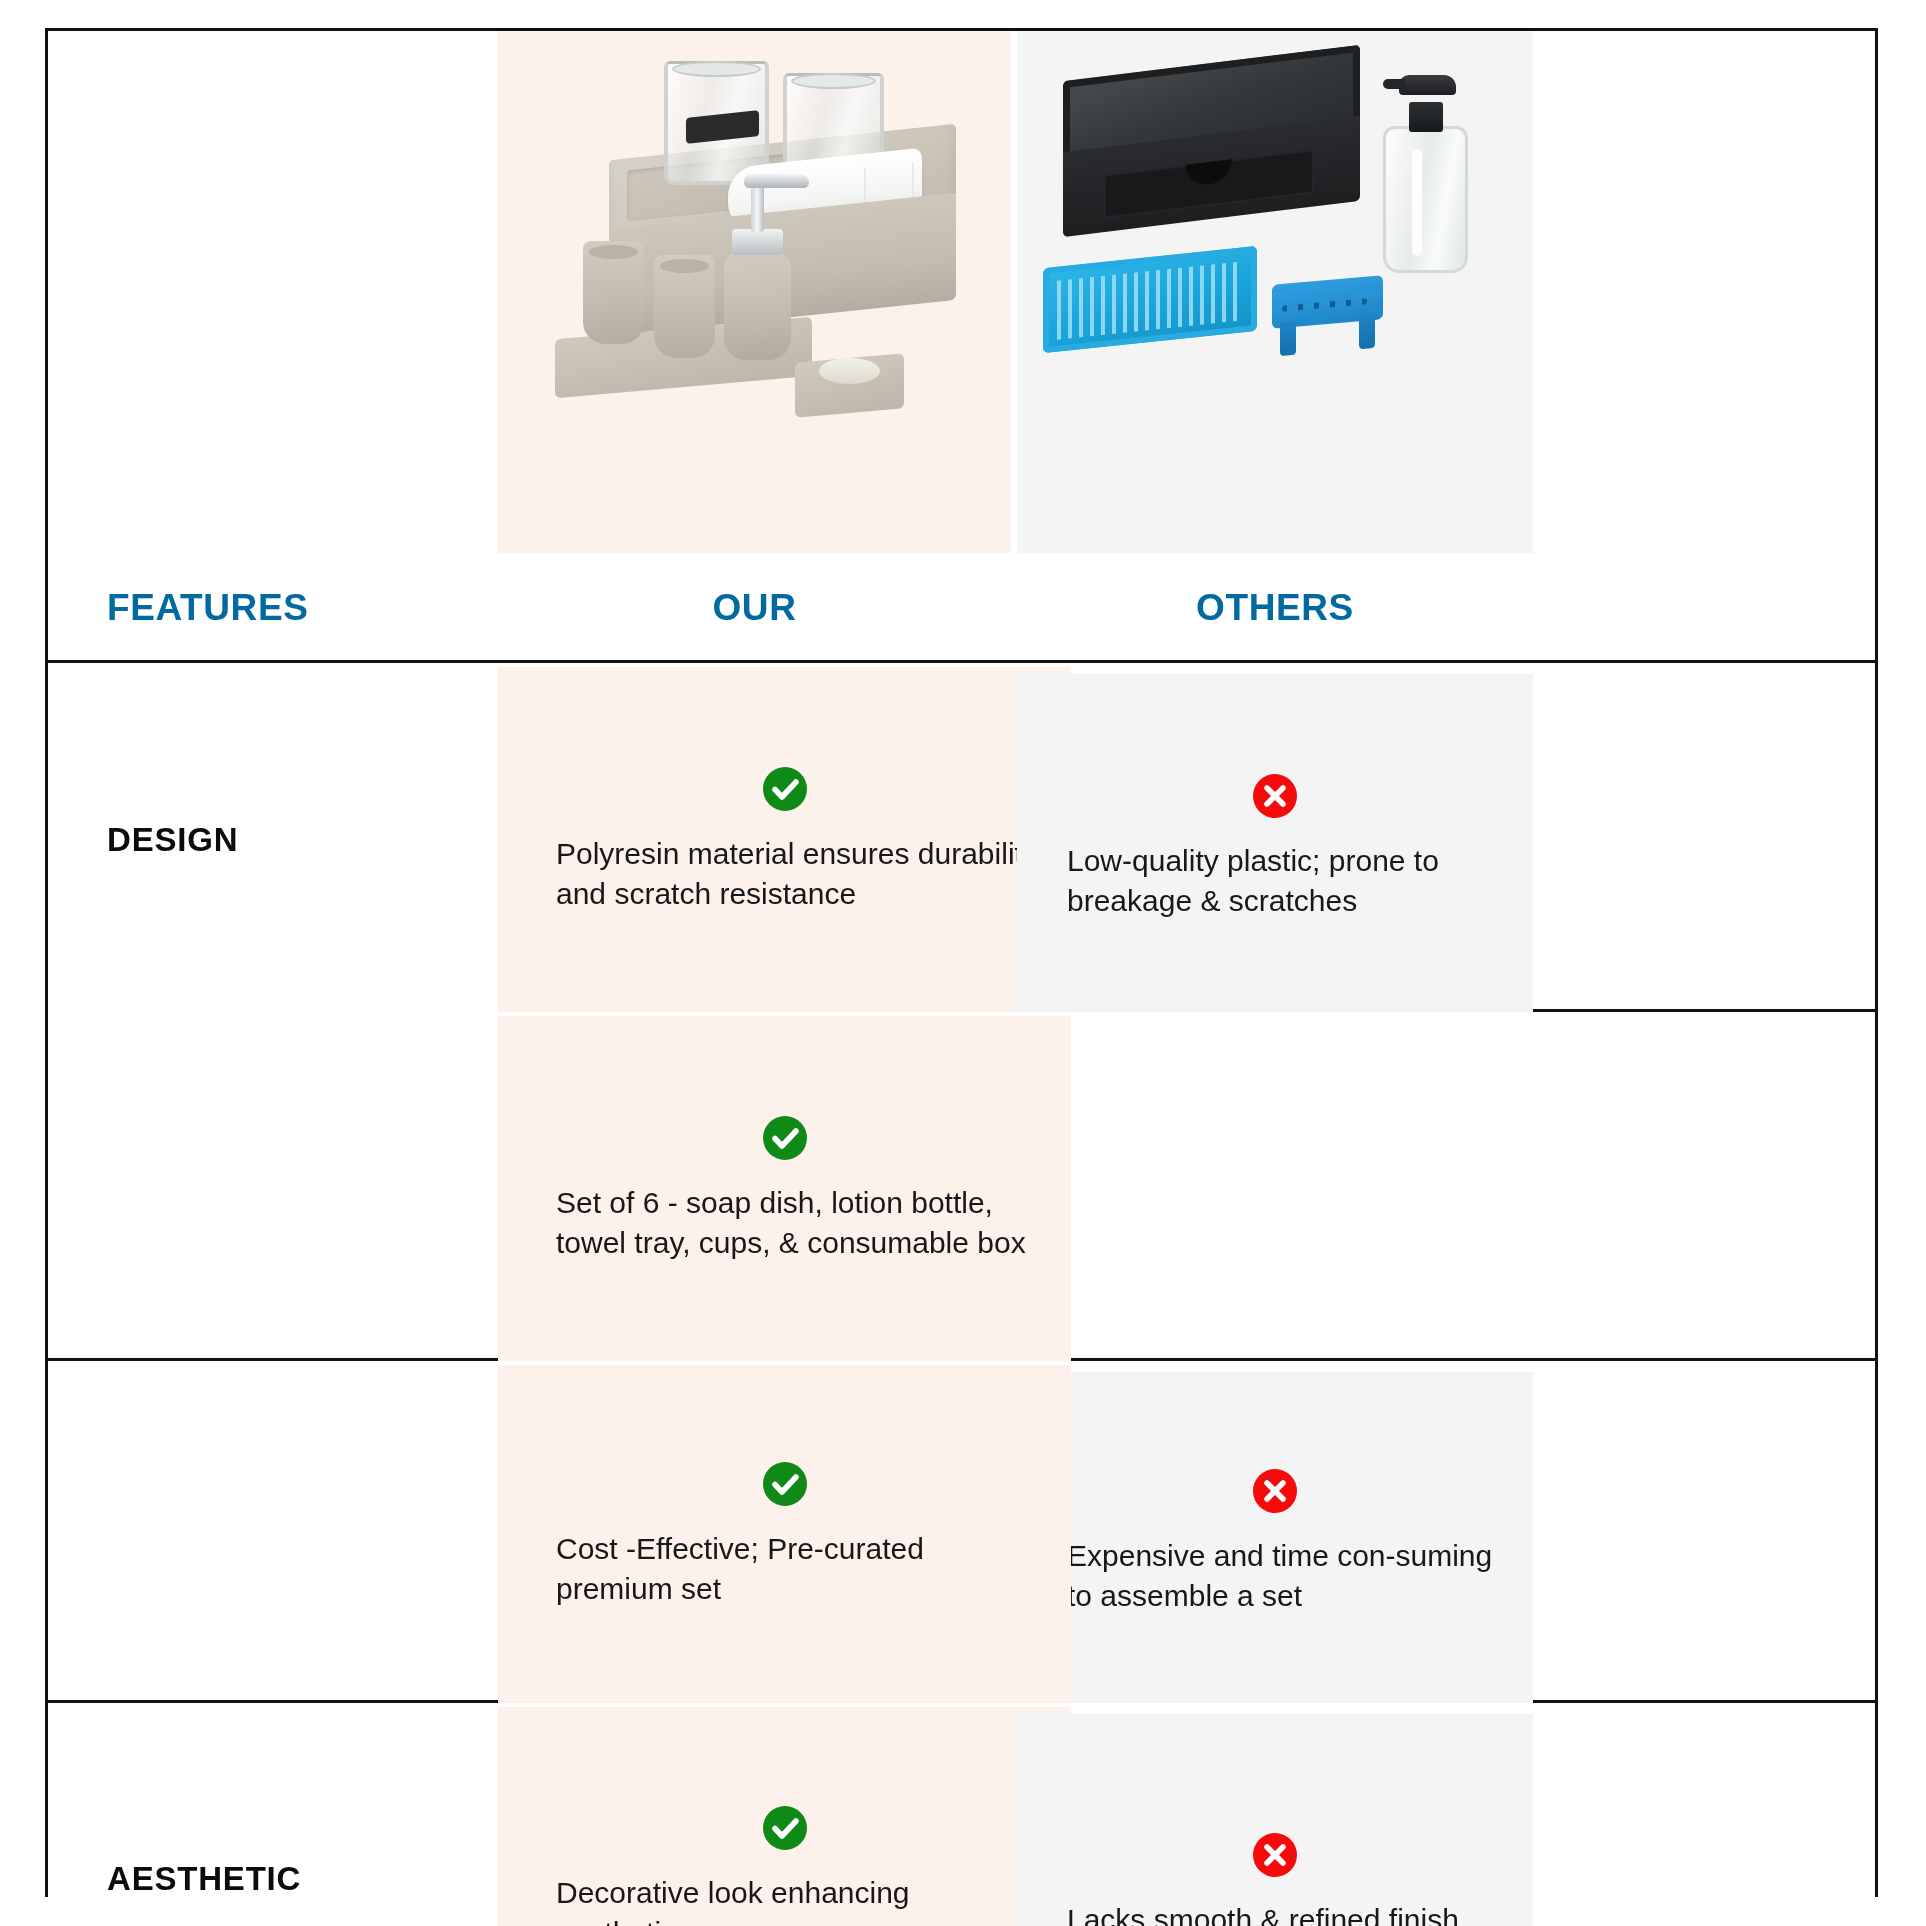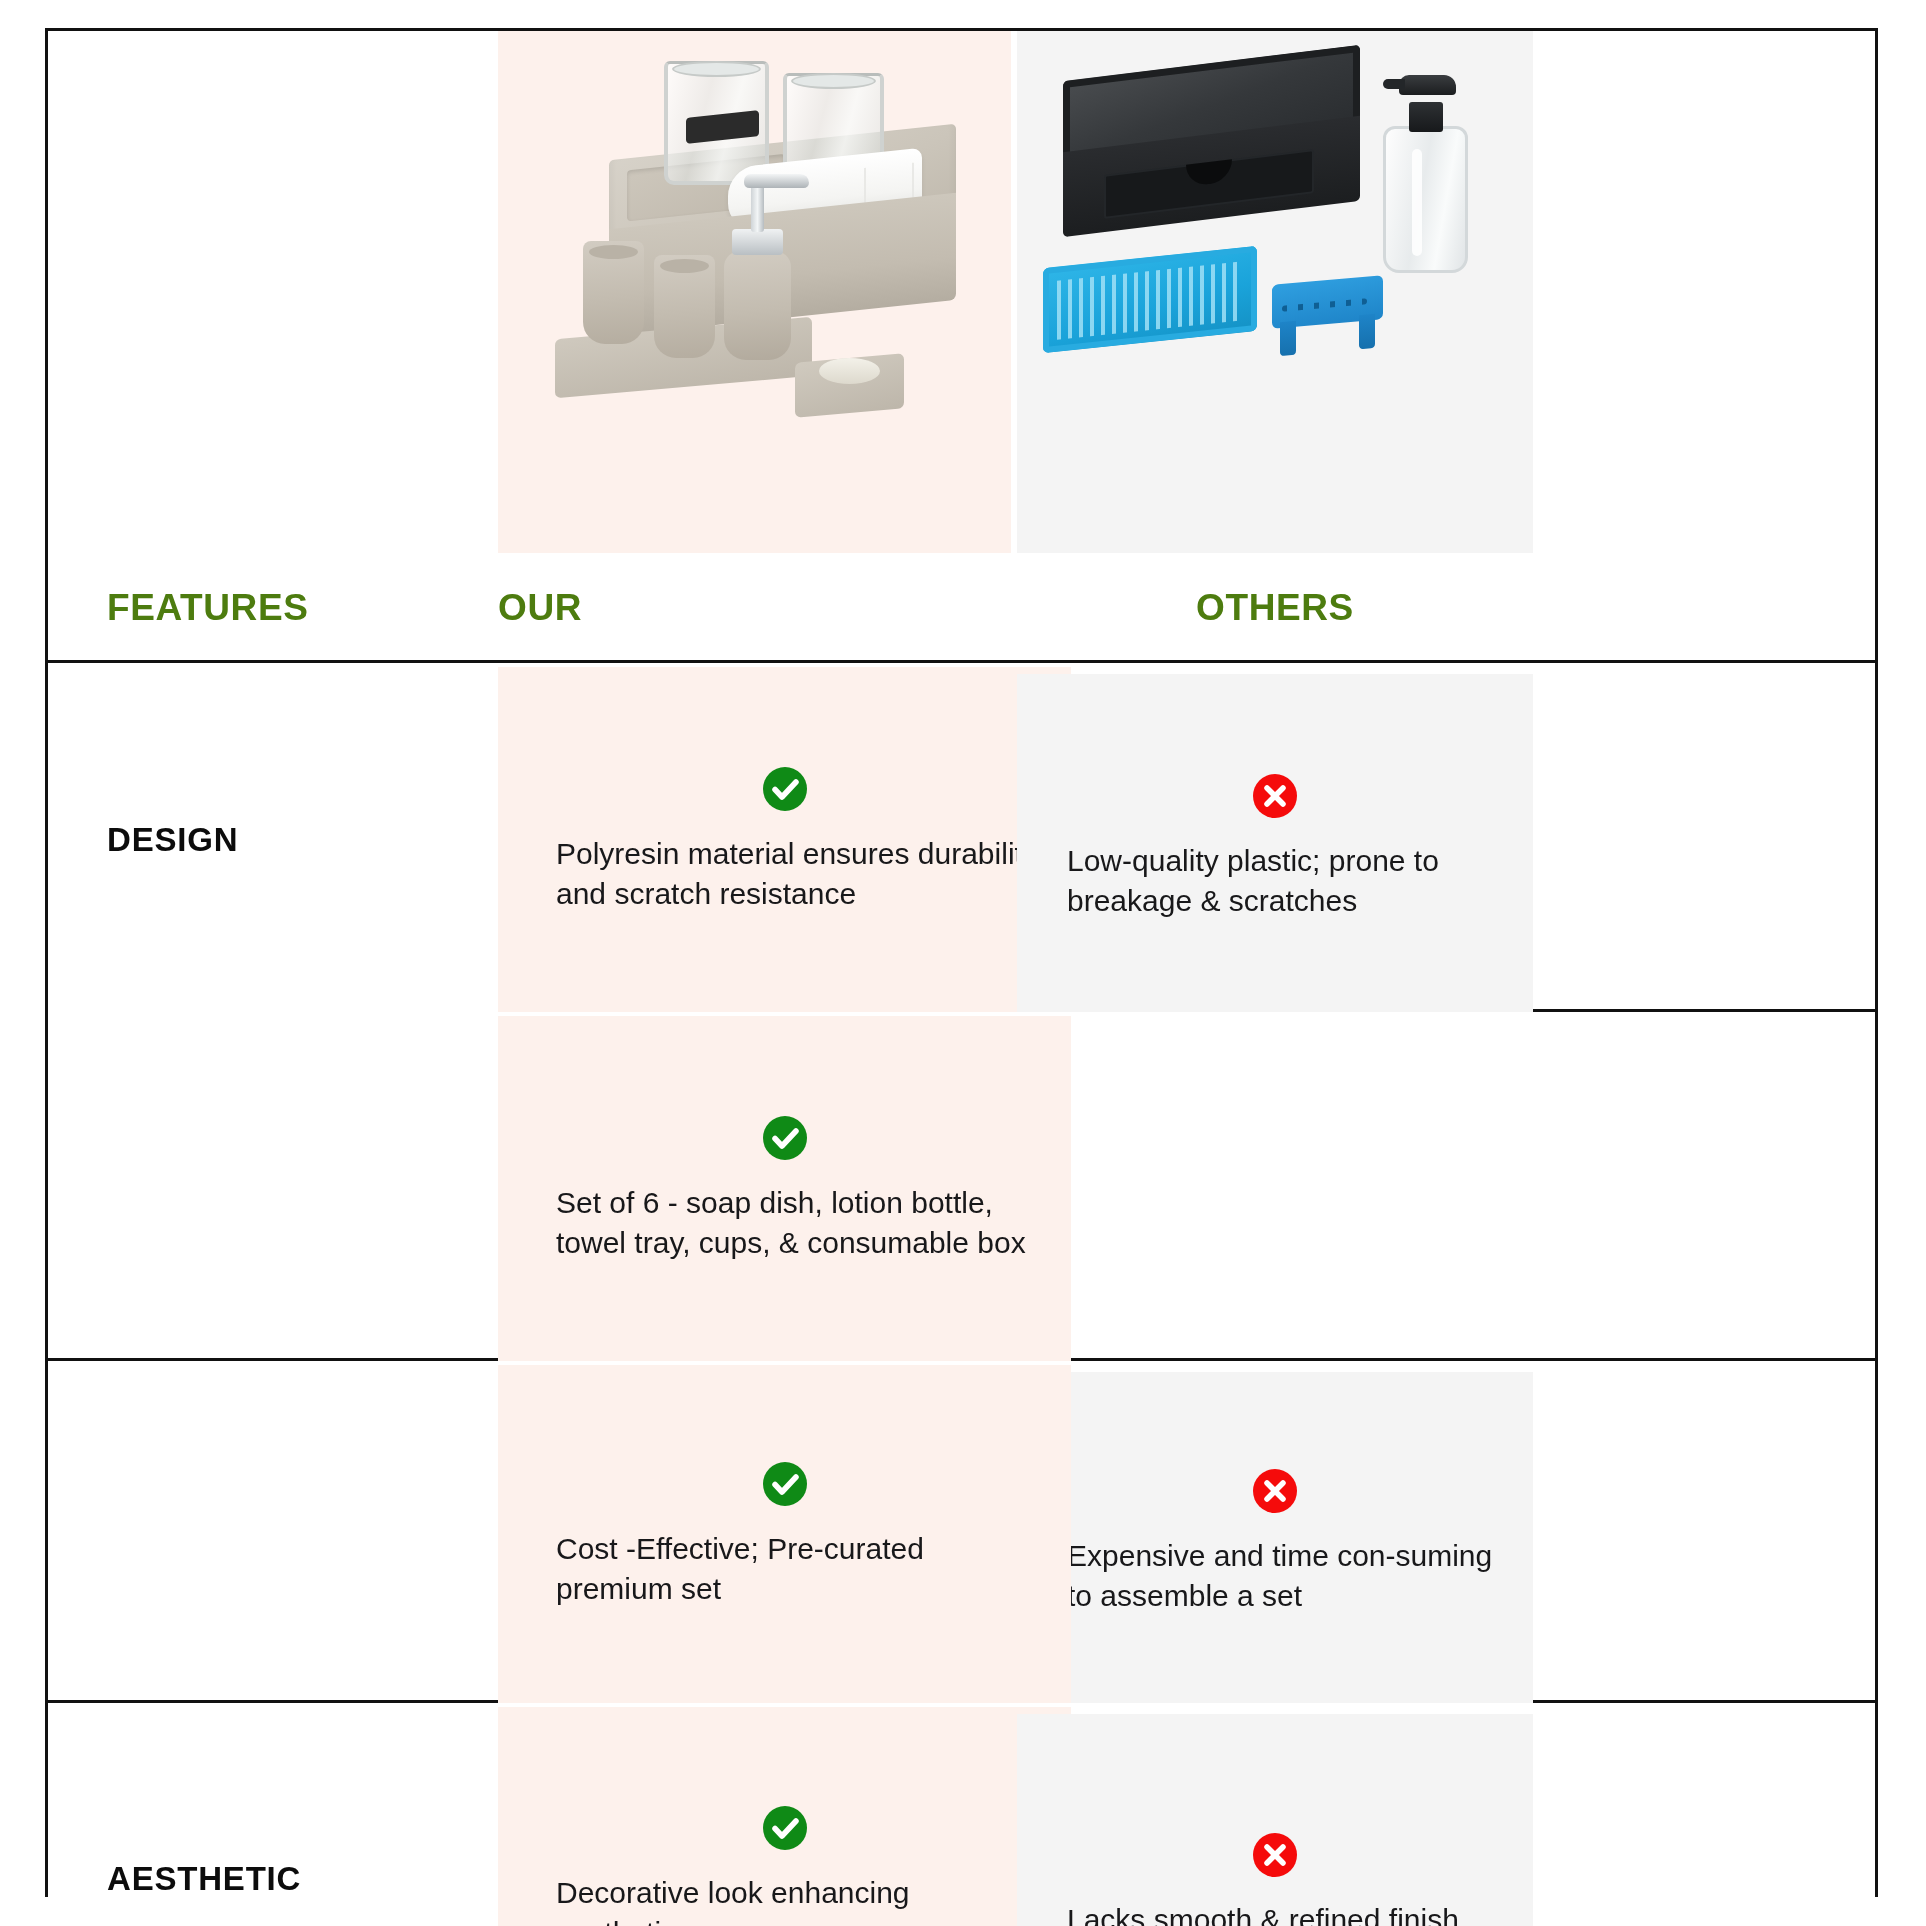--- a/index.html
+++ b/index.html
@@ -217,25 +217,25 @@
   
   .header-row{
     position: relative;
     height: 110px;
     border-bottom: 3px solid #111111;
     background:#ffffff;
   }
   .header-cell{
     position:absolute; top:0; height:110px;
     display:flex; align-items:center;
-    font-weight:700; letter-spacing:0.6px; color:#4d7c0f;
+    font-weight:700; letter-spacing:0.6px; color:#0369a1;
     font-size:37px;
   }
   .header-cell.features { left:0;   width:450px; padding-left:59px; justify-content:flex-start; }
-  .header-cell.ours     { left:450px; width:513px; }
+  .header-cell.ours     { left:450px; width:513px; justify-content:center; }
   .header-cell.others   { left:969px; width:516px; justify-content:center; }
 
   
   .row{
     position:relative;
     border-bottom: 3px solid #111111;
     background:#ffffff;
   }
   .row:last-child{ border-bottom:none; }
   .row .cell{

